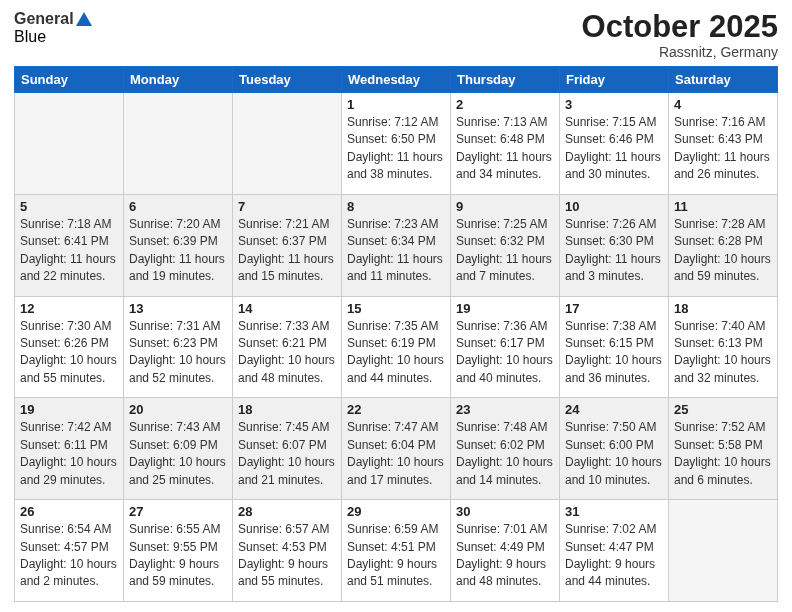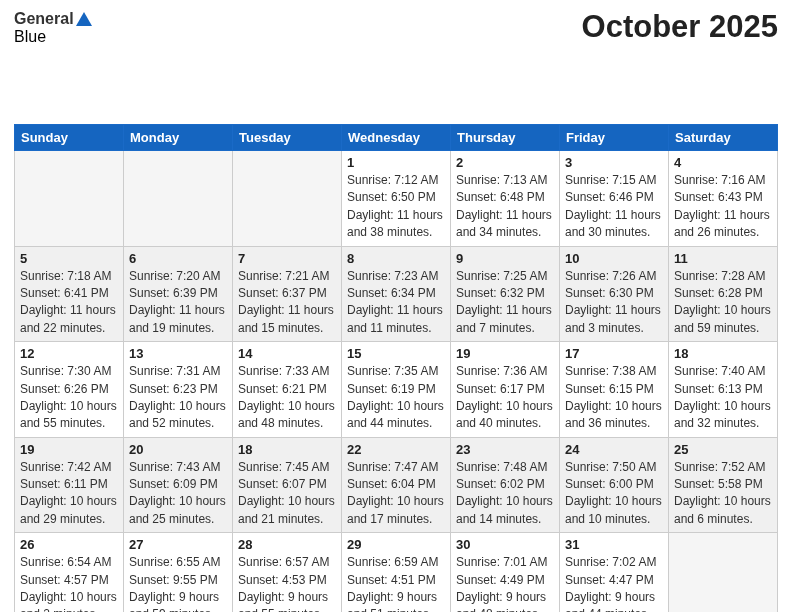--- a/index.html
+++ b/index.html
@@ -9,21 +9,20 @@
       width: 792px;
       height: 612px;
       overflow: hidden;
     }
     .page {
       width: 792px;
       height: 612px;
       padding: 10px 14px 10px 14px;
       display: flex;
       flex-direction: column;
-      gap: 32px;
     }
     .header {
       display: flex;
       justify-content: space-between;
       align-items: flex-start;
       margin-bottom: 6px;
     }
     .logo {
       display: flex;
       flex-direction: column;
@@ -49,21 +48,20 @@
     .location {
       font-size: 14px;
       color: #444;
     }
     .calendar {
       flex: 1;
       border: 1px solid #ccc;
       border-collapse: collapse;
       width: 100%;
       table-layout: fixed;
-      margin-top: 40px;
     }
     .calendar th {
       background: #1565c0;
       color: #fff;
       text-align: left;
       padding: 5px 6px;
       font-size: 13px;
       font-weight: bold;
       border: 1px solid #1a6ac7;
     }
@@ -106,20 +104,21 @@
         <svg class="logo-icon" viewBox="0 0 18 18">
           <polygon points="9,2 17,16 1,16" fill="#1565c0"></polygon>
         </svg>
       </div>
       <div>
         <span class="logo-blue">Blue</span>
       </div>
     </div>
     <div class="title-block">
       <div class="month-title">October 2025</div>
+      <div class="location">Rassnitz, Germany</div>
     </div>
   </div>
 
   <table class="calendar">
     <thead>
       <tr>
         <th>Sunday</th>
         <th>Monday</th>
         <th>Tuesday</th>
         <th>Wednesday</th>

